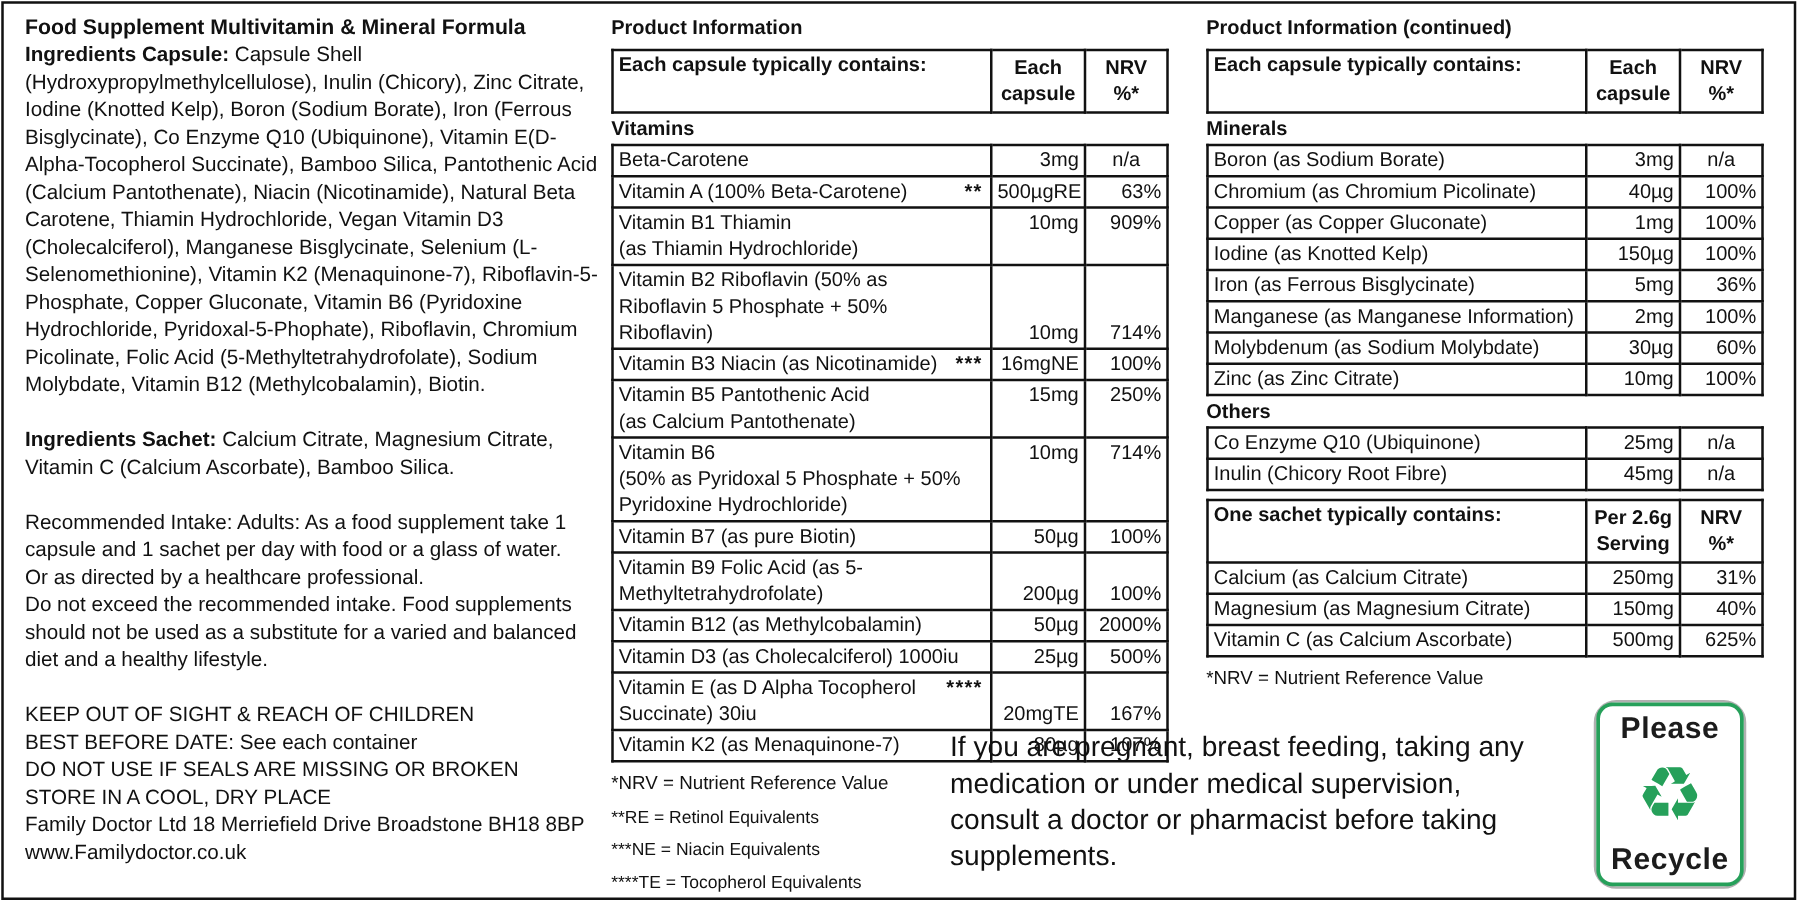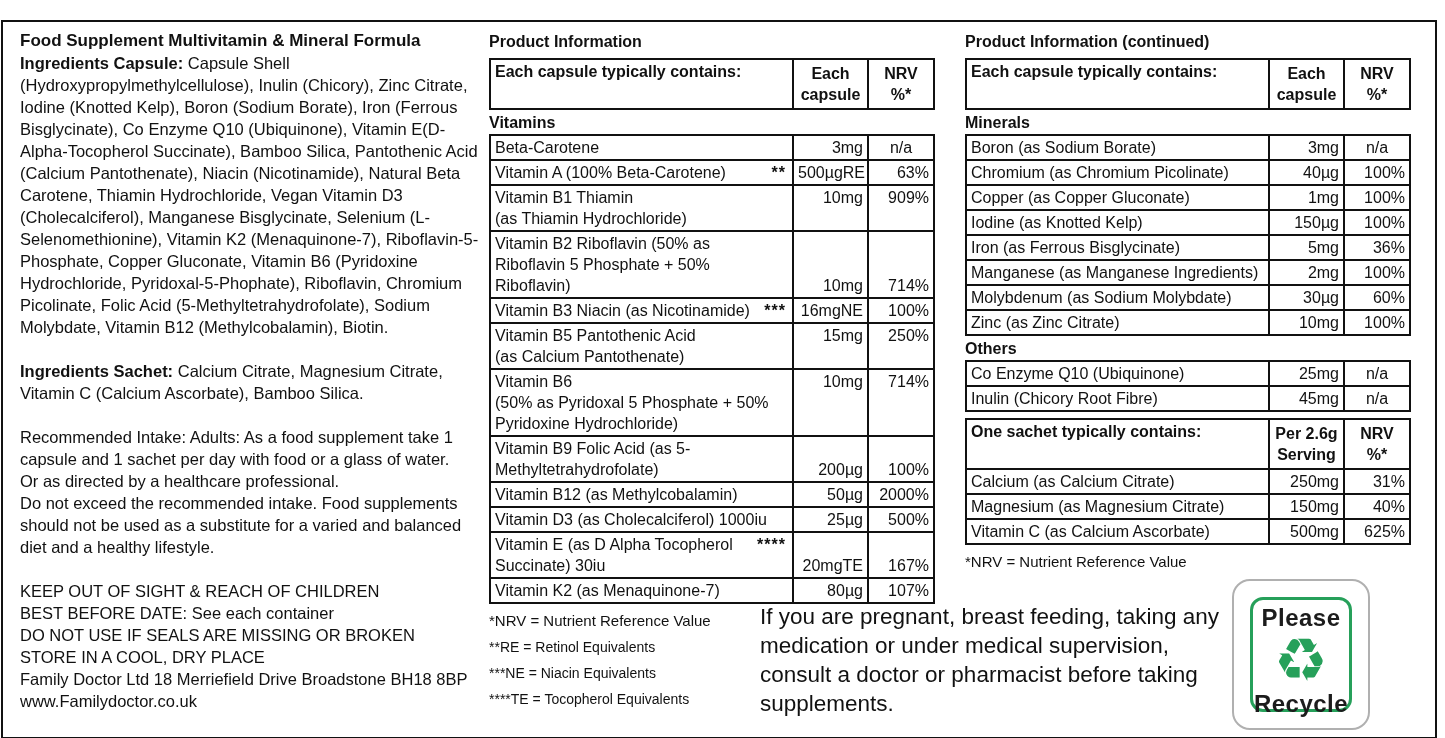--- a/index.html
+++ b/index.html
@@ -1,18 +1,18 @@
 <!DOCTYPE html>
 <html><head>
 <meta charset="utf-8">
 <style>
   html,body{margin:0;padding:0;background:#ffffff;}
   .canvas{position:relative;width:1445px;height:738px;background:#ffffff;overflow:hidden;
           font-family:"Liberation Sans","DejaVu Sans",sans-serif;color:#111;}
-  .frame{position:absolute;left:1px;top:1px;width:1432px;height:715px;border:2px solid #111;background:#fff;margin-top:19px;}
+  .frame{position:absolute;left:1px;top:1px;width:1432px;height:715px;border:2px solid #111;background:#fff;}
 
   
   .col-left{position:absolute;left:17px;top:8px;width:463px;font-size:16.5px;line-height:22px;}
   .lbl-title{font-weight:bold;font-size:17px;}
   .para{margin:0;}
   .spacer{height:22px;}
   .warn-line{white-space:nowrap;}
   .preline{white-space:pre-line;}
 
   
@@ -31,22 +31,22 @@
   td.cell-name .mk{position:absolute;right:6px;top:1px;font-weight:bold;letter-spacing:1px;}
   td.cell-amt{text-align:right;white-space:nowrap;}
   td.cell-nrv{text-align:right;white-space:nowrap;}
   .nm{white-space:pre-line;} .gap6{height:6px;}
 
   .footnote-lg{font-size:15px;line-height:19px;margin-top:7px;}
   .footnote-sm{font-size:14px;line-height:18px;margin-top:8px;}
 
   
   .warning{position:absolute;left:757px;top:580px;width:522px;font-size:22.5px;line-height:29px;white-space:pre-line;}
-  .badge{position:absolute;left:1229px;top:557px;width:138px;height:151px;border:2px solid #b0b0b0;
-         border-radius:18px;background:#fff;box-sizing:border-box;padding:16px;}
+  .badge{position:absolute;left:1272px;top:557px;width:122px;height:151px;border:2px solid #b0b0b0;
+         border-radius:18px;background:#fff;box-sizing:border-box;padding:0;}
   .badge-inner{width:100%;height:100%;box-sizing:border-box;border:3px solid #26a05a;border-radius:13px;
                display:flex;flex-direction:column;align-items:center;justify-content:space-between;padding:5px 2px;}
   .badge-text{font-weight:bold;font-size:24px;line-height:26px;color:#1c1c1c;letter-spacing:0.5px;}
   .badge-icon{font-size:60px;line-height:60px;color:#26a05a;}
 </style>
 </head>
 <body>
 
 <div class="canvas">
   <div class="frame">
@@ -130,20 +130,25 @@
               <td class="cell-nrv" style="vertical-align: top; text-align: right;">250%</td>
             </tr>
             <tr>
               <td class="cell-name"><span class="nm">Vitamin B6
 (50% as Pyridoxal 5 Phosphate + 50%
 Pyridoxine Hydrochloride)</span></td>
               <td class="cell-amt" style="vertical-align: top;">10mg</td>
               <td class="cell-nrv" style="vertical-align: top;">714%</td>
             </tr>
             <tr>
+              <td class="cell-name"><span class="nm">Vitamin B7 (as pure Biotin)</span></td>
+              <td class="cell-amt">50µg</td>
+              <td class="cell-nrv">100%</td>
+            </tr>
+            <tr>
               <td class="cell-name"><span class="nm">Vitamin B9 Folic Acid (as 5-
 Methyltetrahydrofolate)</span></td>
               <td class="cell-amt" style="vertical-align: bottom;">200µg</td>
               <td class="cell-nrv" style="vertical-align: bottom;">100%</td>
             </tr>
             <tr>
               <td class="cell-name"><span class="nm">Vitamin B12 (as Methylcobalamin)</span></td>
               <td class="cell-amt">50µg</td>
               <td class="cell-nrv">2000%</td>
             </tr>
@@ -216,21 +221,21 @@
               <td class="cell-name"><span class="nm">Iodine (as Knotted Kelp)</span></td>
               <td class="cell-amt">150µg</td>
               <td class="cell-nrv">100%</td>
             </tr>
             <tr>
               <td class="cell-name"><span class="nm">Iron (as Ferrous Bisglycinate)</span></td>
               <td class="cell-amt">5mg</td>
               <td class="cell-nrv">36%</td>
             </tr>
             <tr>
-              <td class="cell-name"><span class="nm">Manganese (as Manganese Ingredients)</span></td>
+              <td class="cell-name"><span class="nm">Manganese (as Manganese Information)</span></td>
               <td class="cell-amt">2mg</td>
               <td class="cell-nrv">100%</td>
             </tr>
             <tr>
               <td class="cell-name"><span class="nm">Molybdenum (as Sodium Molybdate)</span></td>
               <td class="cell-amt">30µg</td>
               <td class="cell-nrv">60%</td>
             </tr>
             <tr>
               <td class="cell-name"><span class="nm">Zinc (as Zinc Citrate)</span></td>

